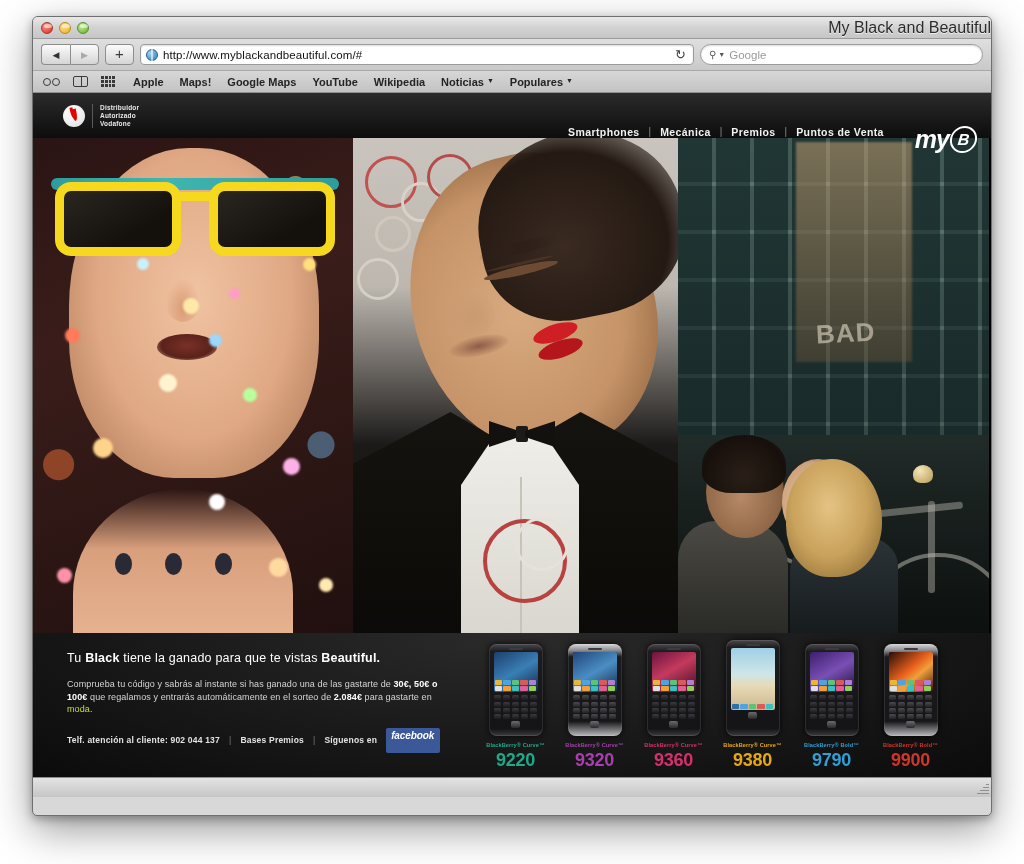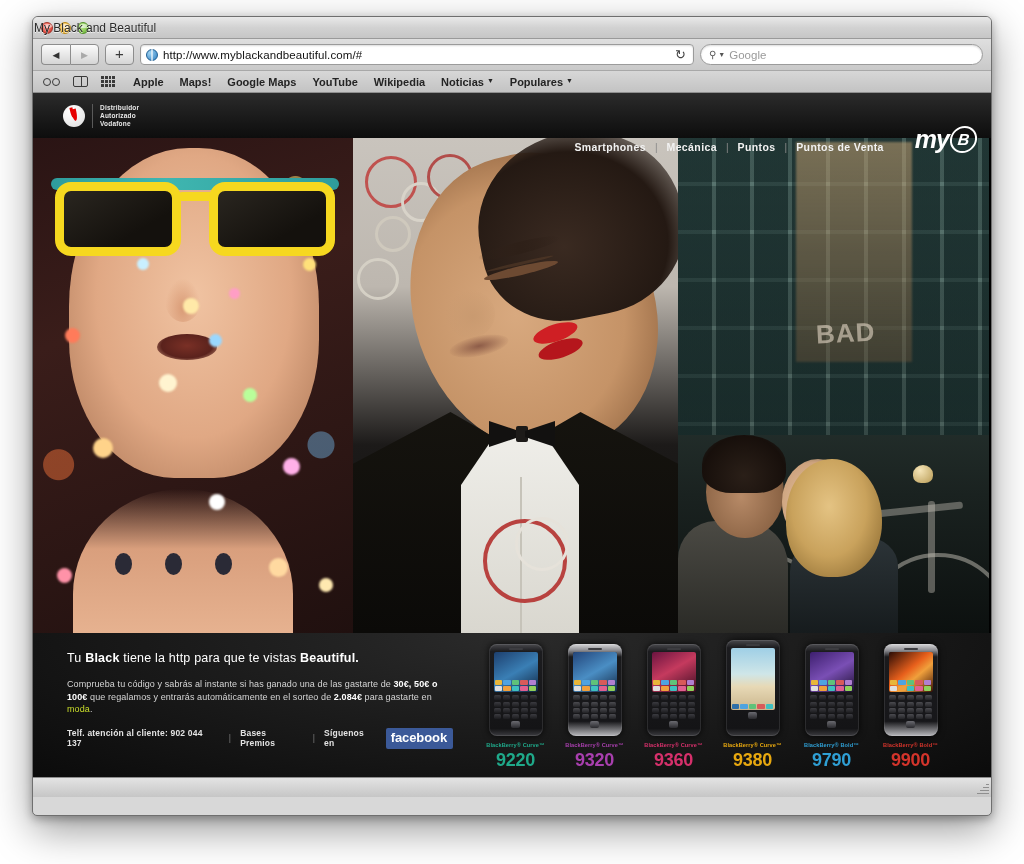--- a/index.html
+++ b/index.html
@@ -33,22 +33,22 @@
   .traffic { display: flex; gap: 6px; margin-left: 8px; }
   .light { width: 12px; height: 12px; border-radius: 50%; position: relative; }
   .light::after{
     content:""; position:absolute; left:2px; top:1px; width:8px; height:4px;
     border-radius:50%; background:rgba(255,255,255,.55);
   }
   .light.close  { background: radial-gradient(circle at 35% 30%, #ff9a8e, #e2483c 70%, #b52e24); border:1px solid #a5372c; }
   .light.min    { background: radial-gradient(circle at 35% 30%, #ffdf9a, #f4bd3f 70%, #cc9316); border:1px solid #bb8a18; }
   .light.zoom   { background: radial-gradient(circle at 35% 30%, #c6ef9a, #7fc14a 70%, #58992b); border:1px solid #55922c; }
   .win-title {
-    position: absolute; left: 1px; right: 0; text-align: left;
-    font-size: 12px; color: #2b2b2b; font-weight: 400;
+    position: absolute; left: 16px; right: 0; text-align: right;
+    font-size: 16px; color: #2b2b2b; font-weight: 400;
     text-shadow: 0 1px 0 rgba(255,255,255,.7);
   }
 
   
   .toolbar {
     height: 32px;
     background: linear-gradient(to bottom, #dfdfdf 0%, #c9c9c9 100%);
     border-bottom: 1px solid #a8a8a8;
     display: flex; align-items: center; padding: 0 8px; gap: 6px;
   }
@@ -141,21 +141,21 @@
     width:5px; height:12px; border-radius: 0 0 50% 50%/0 0 70% 70%;
     background:#e60000;
     transform: rotate(-12deg);
     box-shadow: -2px -3px 0 -1px #e60000;
   }
   .brand-lines {
     border-left: 1px solid #5a5a5a; padding-left: 7px;
     font-size: 6.5px; line-height: 8px; color: #e9e9e9; font-weight: bold;
     letter-spacing: .2px;
   }
-  .main-nav { display: flex; align-items: flex-end; gap: 9px; margin-top: 48px; }
+  .main-nav { display: flex; align-items: flex-start; gap: 9px; margin-top: 48px; }
   .main-nav a {
     color: #f2f2f2; font-size: 10.5px; font-weight: bold; text-decoration: none;
     letter-spacing: .4px; white-space: nowrap;
   }
   .nav-sep { color: #8a8a8a; font-size: 10px; }
   .myb {
     margin-left: 22px; display: flex; align-items: center; gap: 1px; color: #fff;
   }
   .myb-my { font-size: 25px; font-style: italic; font-weight: bold; letter-spacing: -1px; line-height:1; }
   .myb-b {
@@ -327,22 +327,22 @@
     max-width: 372px; letter-spacing: .1px;
   }
   .promo-body b { color: #fff; }
   .promo-body .moda { color: #c9dd2a; }
   .promo-foot {
     margin-top: 12px; font-size: 8.5px; color: #e3e3e3; font-weight: bold;
     display: flex; align-items: center; gap: 9px; letter-spacing: .2px;
   }
   .promo-foot .sep { color: #7b7b7b; font-weight: normal; }
   .fb-badge {
-    background: #3b5998; color: #fff; font-size: 13px; font-weight: bold;
-    padding: 2px 6px 4px 5px; border-radius: 2px; letter-spacing: -.1px;
+    background: #3b5998; color: #fff; font-size: 10px; font-weight: bold;
+    padding: 2px 6px 12px 5px; border-radius: 2px; letter-spacing: -.1px; font-style: italic;
   }
 
   
   .phones { flex: 1; display: flex; align-items: flex-end; justify-content: center;
             gap: 9px; padding: 0 18px 8px 0; }
   .phone-cell { width: 70px; display: flex; flex-direction: column; align-items: center; }
   .phone {
     width: 54px; height: 92px; border-radius: 8px;
     background: linear-gradient(to bottom, #4a4a4e 0%, #1c1c1f 8%, #141416 92%, #3c3c40 100%);
     box-shadow: 0 0 7px rgba(0,0,0,.8), inset 0 0 0 1px rgba(255,255,255,.10);
@@ -467,21 +467,21 @@
           <span>Distribuidor</span><br>
           <span>Autorizado</span><br>
           <span>Vodafone</span>
         </span>
       </div>
       <div class="main-nav">
         <a href="#">Smartphones</a>
         <span class="nav-sep">|</span>
         <a href="#">Mecánica</a>
         <span class="nav-sep">|</span>
-        <a href="#">Puntos</a>
+        <a href="#">Premios</a>
         <span class="nav-sep">|</span>
         <a href="#">Puntos de Venta</a>
         <span class="myb">
           <span class="myb-my">my</span>
           <span class="myb-b">B</span>
         </span>
       </div>
     </div>
 
     <div class="hero">
@@ -558,21 +558,21 @@
         <div class="p3-guy-hair"></div>
         <div class="p3-girl-body"></div>
         <div class="p3-girl-head"></div>
         <div class="p3-girl-hair"></div>
       </div>
 
     </div>
 
     <div class="promo">
       <div class="promo-left">
-        <div class="promo-head"><span>Tu </span><b>Black</b><span> tiene la http para que te vistas </span><b>Beautiful.</b></div>
+        <div class="promo-head"><span>Tu </span><b>Black</b><span> tiene la ganado para que te vistas </span><b>Beautiful.</b></div>
 
 
         <div class="promo-body"><span>Comprueba tu código y sabrás al instante si has ganado una de las gastarte de </span><b>30€, 50€ o 100€</b><span> que regalamos y entrarás automáticamente en el sorteo de </span><b>2.084€</b><span> para gastarte en </span><span class="moda">moda</span><span>.</span></div>
 
         <div class="promo-foot">
           <span><span>Telf. atención al cliente: </span><span>902 044 137</span></span>
           <span class="sep">|</span>
           <span>Bases Premios</span>
           <span class="sep">|</span>
           <span>Síguenos en</span>

